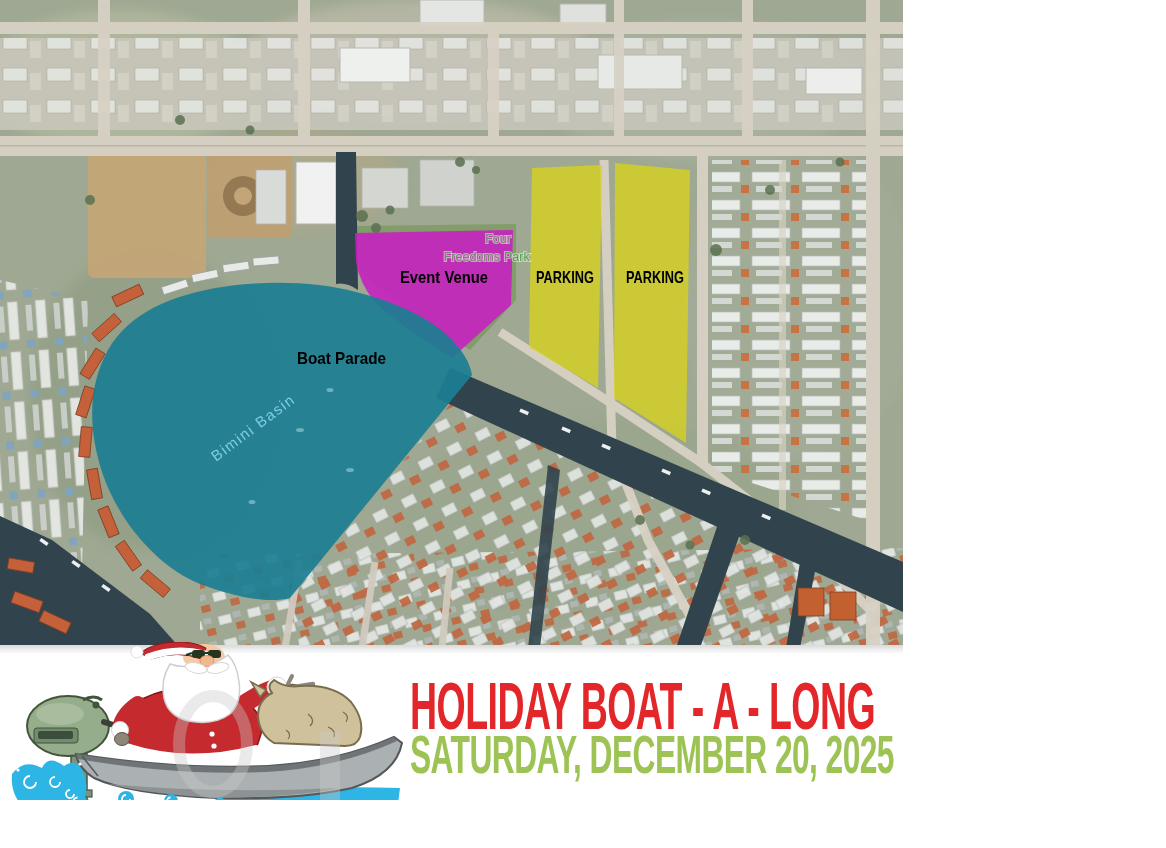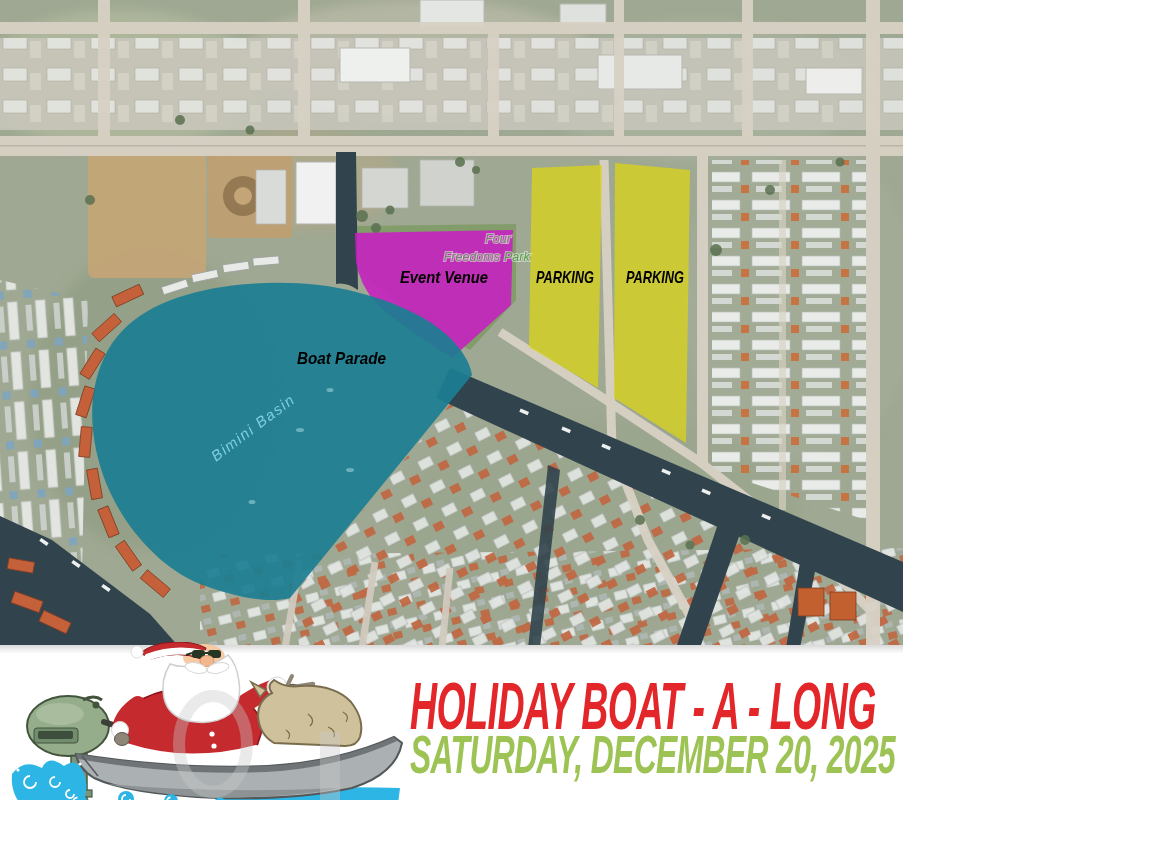--- a/index.html
+++ b/index.html
@@ -1,17 +1,17 @@
 <!DOCTYPE html>
 <html><head>
 <meta charset="utf-8">
 <style>
   html,body{margin:0;padding:0;background:#ffffff;}
   #page{position:relative;width:1166px;height:800px;background:#ffffff;overflow:hidden;
-        font-family:"Liberation Sans",sans-serif;font-style:italic;}
+        font-family:"Liberation Sans",sans-serif;}
   #map-wrap{position:absolute;left:0;top:0;width:903px;height:648px;}
   #map-wrap svg{display:block;}
   #map-edge{position:absolute;left:0;top:645px;width:903px;height:9px;
             background:linear-gradient(180deg,#d9d9d9 0%,#efefef 55%,#ffffff 100%);}
   #santa{position:absolute;left:8px;top:642px;width:400px;height:183px;}
   .title-line{position:absolute;white-space:nowrap;font-weight:bold;line-height:1;
               transform-origin:left top;}
   #title{left:410px;top:672px;font-size:67px;letter-spacing:-1px;color:#e2262a;
          transform:scaleX(0.56);}
   #subtitle{left:410px;top:728px;font-size:53px;letter-spacing:-1px;color:#9dc355;

